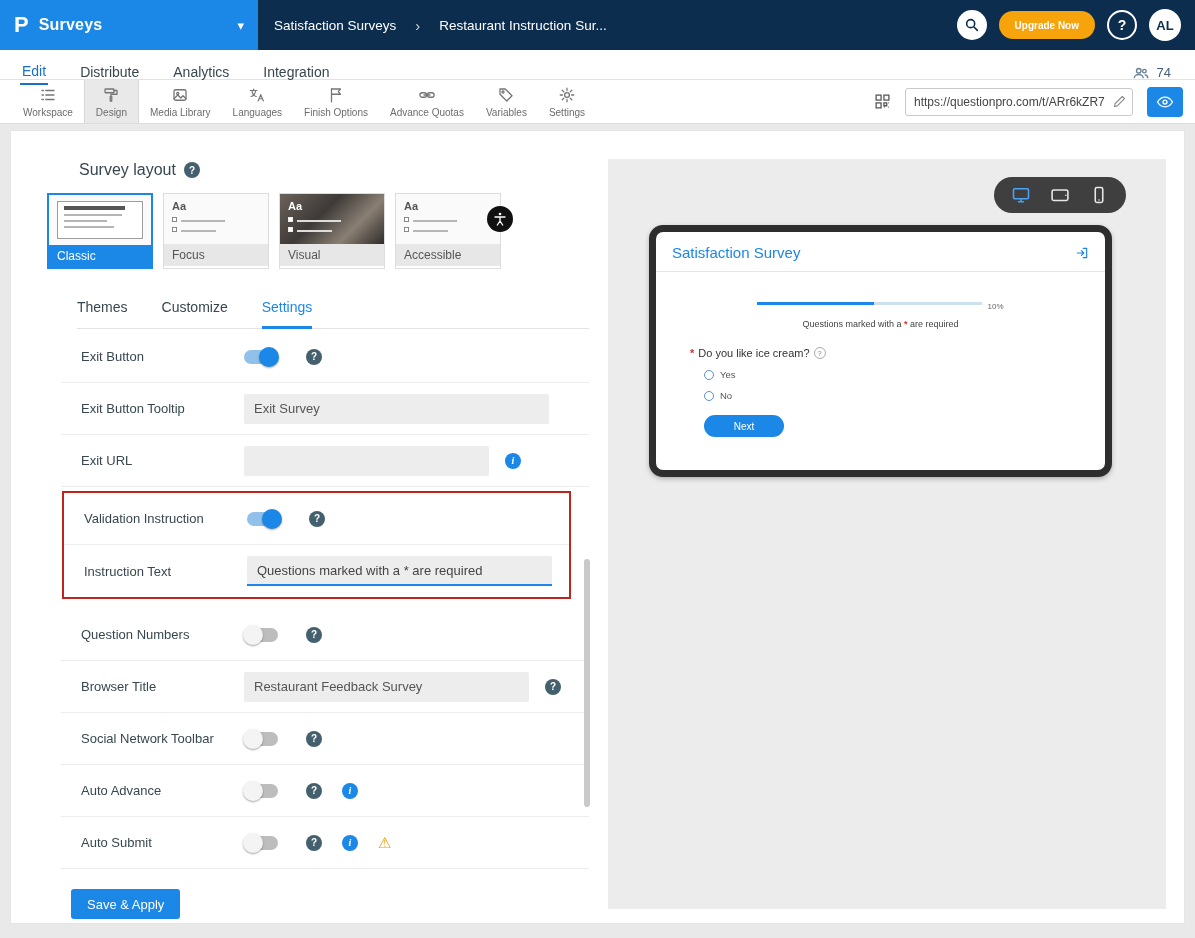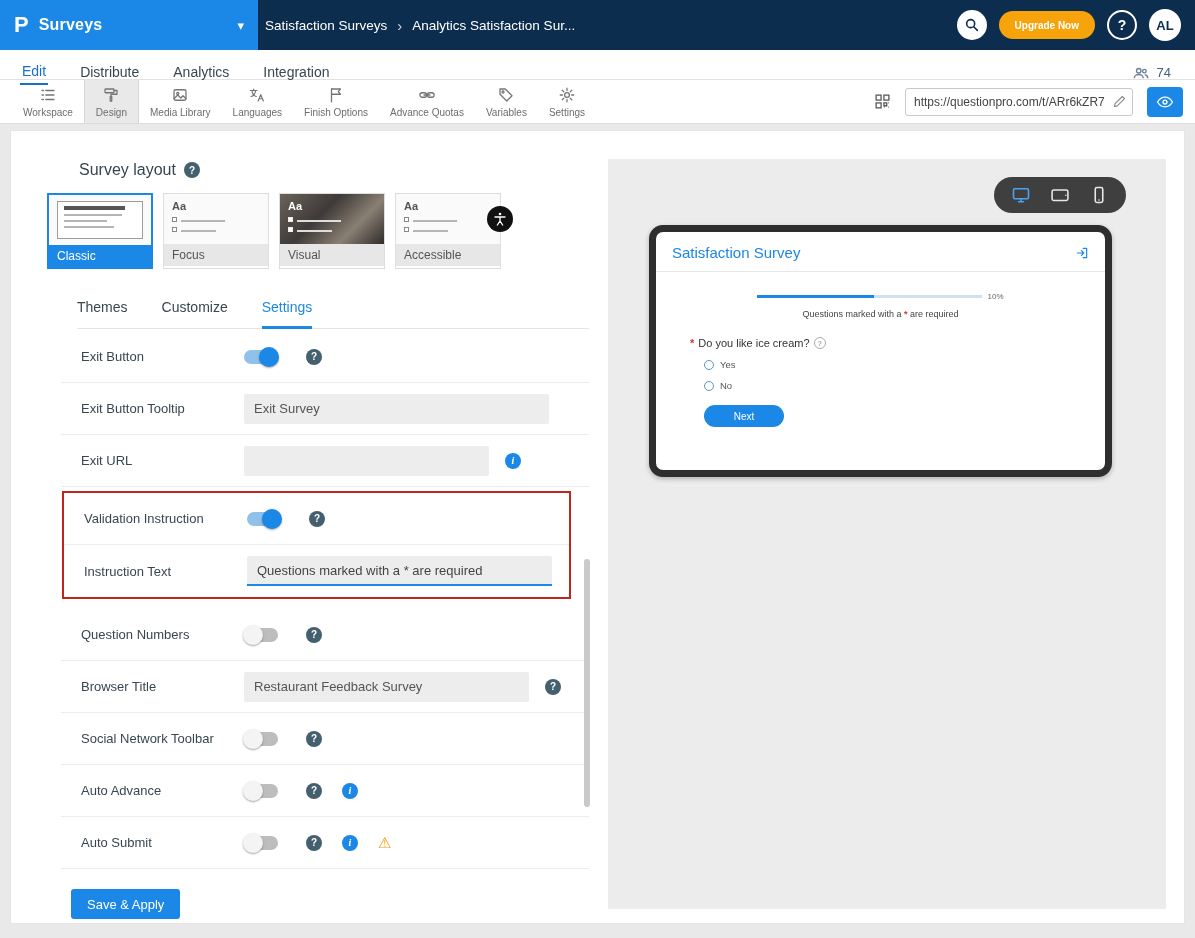--- a/index.html
+++ b/index.html
@@ -5,21 +5,21 @@
   * { margin:0; padding:0; box-sizing:border-box; }
   body { width:1195px; height:938px; background:#e9e9e9; font-family:"Liberation Sans",sans-serif; overflow:hidden; }
   svg { display:block; }
 
   
   .topbar { height:50px; background:#0d2d4e; display:flex; align-items:center; }
   .brand { width:258px; height:50px; background:#1b87e6; display:flex; align-items:center; padding:0 14px; color:#fff; }
   .brand-logo { font-size:22px; font-weight:bold; color:#fff; margin-right:10px; }
   .brand-title { font-size:16px; font-weight:bold; letter-spacing:.2px; }
   .brand-caret { margin-left:auto; font-size:13px; }
-  .breadcrumb { display:flex; align-items:center; gap:10px; color:#fff; font-size:13.5px; padding-left:7px;justify-content:space-between; }
+  .breadcrumb { display:flex; align-items:center; gap:19px; color:#fff; font-size:13.5px; padding-left:16px;justify-content:space-between; }
   .crumb-sep { color:#cfd8e3; font-size:15px; }
   .topbar-right { margin-left:auto; display:flex; align-items:center; gap:12px; padding-right:14px; }
   .circle-btn { width:30px; height:30px; border-radius:50%; display:flex; align-items:center; justify-content:center; cursor:pointer; }
   .search-btn { background:#fff; }
   .help-btn { border:2px solid #fff; color:#fff; font-weight:bold; font-size:14px; }
   .avatar { width:32px; height:32px; border-radius:50%; background:#fff; color:#0d2d4e; font-weight:bold; font-size:13px; display:flex; align-items:center; justify-content:center; cursor:pointer; }
   .upgrade-btn { background:#f7a30c; color:#fff; border:none; border-radius:16px; height:28px; padding:0 16px; font-size:10px; font-weight:bold; cursor:pointer; }
 
   
   .navrow { height:30px; background:#fff; border-bottom:1px solid #e2e2e2; display:flex; align-items:center; padding:16px 24px 0 20px; gap:30px; }
@@ -91,21 +91,21 @@
 
   
   .preview { position:absolute; left:597px; top:28px; width:558px; height:750px; background:#ececec; }
   .device-toggle { position:absolute; top:18px; right:40px; width:132px; height:36px; background:#3f3f3f; border-radius:18px; display:flex; align-items:center; justify-content:space-around; padding:0 8px; }
   .dev { cursor:pointer; display:flex; }
   .tablet-frame { position:absolute; left:41px; top:66px; width:463px; height:252px; background:#fff; border:7px solid #2e2e2e; border-radius:14px; box-shadow:0 2px 5px rgba(0,0,0,.25); }
   .pv-header { padding:12px 16px 10px; display:flex; justify-content:space-between; align-items:center; border-bottom:1px solid #e6e6e6; }
   .pv-title { font-size:15px; color:#1b87e6; }
   .pv-exit { cursor:pointer; }
   .pv-body { padding:12px 34px 0; }
-  .pv-progress-row { display:flex; align-items:center; justify-content:center; gap:5px; margin-top:8px; }
+  .pv-progress-row { display:flex; align-items:flex-start; justify-content:center; gap:5px; margin-top:18px; }
   .pv-track { width:225px; height:3px; background:#cfe0ee; position:relative; display:inline-block; }
   .pv-fill { position:absolute; left:0; top:0; height:3px; width:52%; background:#1b87e6; }
   .pv-pct { font-size:8px; color:#666; }
   .pv-instruction { text-align:center; font-size:9px; color:#444; margin-top:8px; }
   .red { color:#d0342c; font-weight:bold; }
   .pv-question { margin-top:18px; font-size:11px; color:#333; display:flex; align-items:center; gap:4px; }
   .pv-qhelp { width:12px; height:12px; border:1px solid #aaa; border-radius:50%; font-size:8px; color:#888; display:inline-flex; align-items:center; justify-content:center; cursor:pointer; }
   .pv-option { margin:10px 0 0 14px; display:flex; gap:6px; align-items:center; font-size:9.5px; color:#555; cursor:pointer; }
   .pv-radio { width:10px; height:10px; border:1.5px solid #5b92c9; border-radius:50%; display:inline-block; }
   .pv-next { margin:14px 0 0 14px; width:80px; height:22px; background:#1b87e6; color:#fff; border:none; font-size:10px; border-radius:11px; cursor:pointer; }
@@ -115,21 +115,21 @@
 
 <header class="topbar">
   <div class="brand">
     <span class="brand-logo">P</span>
     <span class="brand-title">Surveys</span>
     <span class="brand-caret">▾</span>
   </div>
   <div class="breadcrumb">
     <span>Satisfaction Surveys</span>
     <span class="crumb-sep">›</span>
-    <span>Analytics Satisfaction Sur...</span>
+    <span>Restaurant Instruction Sur...</span>
   </div>
   <div class="topbar-right">
     <span class="circle-btn search-btn">
       <svg width="16" height="16" viewBox="0 0 24 24" fill="none" stroke="#0d2d4e" stroke-width="2.4" stroke-linecap="round">
           <circle cx="10" cy="10" r="6"></circle>
           <path d="M15 15l5 5"></path>
         </svg>
     </span>
     <button class="upgrade-btn">Upgrade Now</button>
     <span class="circle-btn help-btn">?</span>

